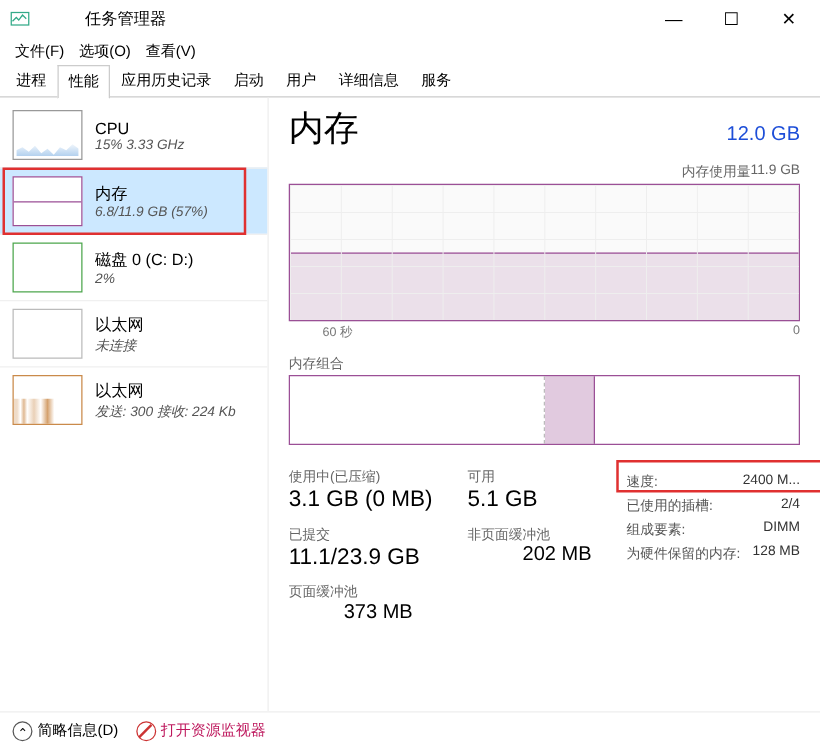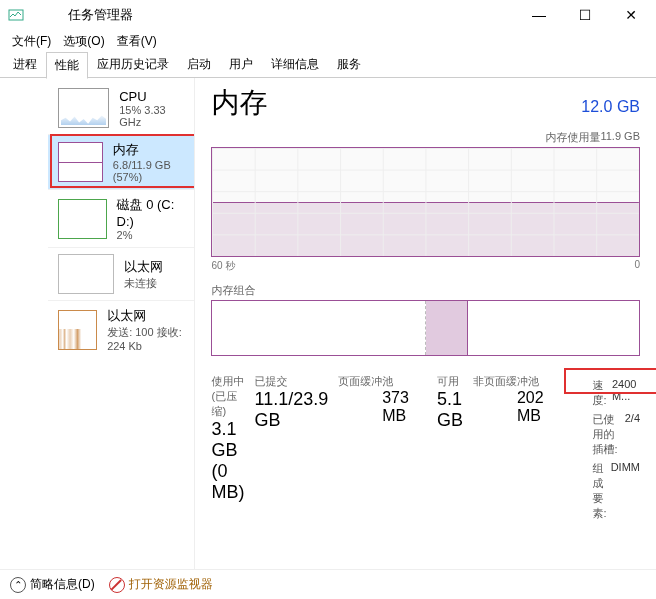--- a/index.html
+++ b/index.html
@@ -8,62 +8,62 @@
 .titlebar .app-icon { width: 16px; height: 16px; margin: 0 6px; display: inline-flex; align-items: center; justify-content: center; }
 .titlebar .title { flex: 1; font-size: 13px; margin-left: 38px; }
 .titlebar .win-controls { display: flex; }
 .win-btn { width: 46px; height: 30px; display: flex; align-items: center; justify-content: center; font-size: 14px; cursor: default; }
 .menubar { display: flex; gap: 4px; padding: 2px 8px; height: 22px; align-items: center; }
 .menu-item { padding: 2px 4px; cursor: default; }
 .tabbar { display: flex; border-bottom: 1px solid #ccc; padding: 0 4px; height: 26px; align-items: center; }
 .tab { padding: 4px 8px; border: 1px solid transparent; cursor: default; font-size: 12px; }
 .tab.active { border: 1px solid #ccc; border-bottom: 1px solid #fff; background: #fff; margin-bottom: -1px; }
 .content { display: flex; height: calc(599px - 30px - 22px - 26px - 30px); }
-.sidebar { width: 215px; border-right: 1px solid #eee; overflow: hidden; padding-top: 4px; margin-left: 48px; }
+.sidebar { width: 215px; border-right: 1px solid #eee; overflow: hidden; padding-top: 4px; }
 .side-item { display: flex; align-items: center; padding: 6px 10px; gap: 10px; cursor: default; border-top: 1px solid #f0f0f0; }
 .side-item:first-child { border-top: none; }
 .side-item.selected { background: #cce8ff; }
 .side-thumb { width: 56px; height: 40px; border: 1px solid #999; background: #fff; position: relative; }
 .side-thumb.memory { border-color: #9b4f96; }
 .side-thumb.memory::before { content: ""; position: absolute; left: 0; right: 0; top: 50%; height: 1px; background: #9b4f96; }
 .side-thumb.cpu::after { content: ""; position: absolute; bottom: 2px; left: 2px; right: 2px; height: 12px; background: linear-gradient(to top, rgba(0,100,200,0.3), transparent); clip-path: polygon(0 60%, 10% 40%, 20% 70%, 30% 30%, 40% 80%, 50% 50%, 60% 90%, 70% 40%, 80% 60%, 90% 20%, 100% 50%, 100% 100%, 0 100%); }
 .side-thumb.disk { border-color: #4ca64c; }
 .side-thumb.eth2 { border-color: #ca8a4a; }
 .side-thumb.eth2::after { content: ""; position: absolute; bottom: 0; left: 0; right: 0; height: 20px; background: linear-gradient(to right, rgba(202,138,74,0.3) 5%, transparent 10%, rgba(202,138,74,0.6) 15%, transparent 20%, rgba(202,138,74,0.4) 30%, transparent 40%, rgba(202,138,74,0.8) 50%, transparent 60%); }
 .side-label { font-size: 13px; }
-.side-sub { font-size: 11px; color: #555; }
+.side-sub { font-size: 11px; color: #555; font-style: italic; }
 .highlight-red { position: absolute; border: 2px solid #e03030; pointer-events: none; }
 .main { flex: 1; padding: 6px 16px; position: relative; }
 .main-header { display: flex; justify-content: space-between; align-items: baseline; }
 .main-title { font-size: 28px; font-weight: 300; }
 .main-cap { font-size: 16px; color: #1d4ed8; }
 .chart-label { font-size: 11px; color: #666; margin-top: 8px; display: flex; justify-content: flex-end; }
 .chart-box { border: 1px solid #9b4f96; height: 110px; background: #fafafa; position: relative; margin-top: 2px; }
 .chart-box::before { content: ""; position: absolute; left: 0; right: 0; top: 50%; height: 50%; background: rgba(155,79,150,0.15); border-top: 1px solid #9b4f96; }
 .chart-grid { position: absolute; inset: 0; background-image: linear-gradient(to right, #eee 1px, transparent 1px), linear-gradient(to bottom, #eee 1px, transparent 1px); background-size: 10% 20%; }
-.chart-xaxis { display: flex; justify-content: space-between; font-size: 10px; color: #777; margin-top: 2px; }
+.chart-xaxis { display: flex; justify-content: space-between; font-size: 10px; color: #777; margin-top: 2px; margin-left: 27px; }
 .comp-label { font-size: 11px; color: #666; margin-top: 10px; }
 .comp-box { border: 1px solid #9b4f96; height: 56px; background: #fff; display: flex; margin-top: 2px; }
 .comp-seg1 { width: 50%; border-right: 1px dashed #bbb; }
 .comp-seg2 { width: 10%; background: rgba(155,79,150,0.3); border-right: 1px solid #9b4f96; }
 .stats { display: flex; margin-top: 18px; gap: 28px; }
-.stats-col { display: flex; flex-direction: row; gap: 10px; }
+.stats-col { display: flex; flex-direction: column; gap: 10px; }
 .stat-label { font-size: 11px; color: #666; }
 .stat-value { font-size: 18px; font-weight: 400; }
 .stat-value.sm { font-size: 16px; margin-left: 44px; }
 .info-table { font-size: 11px; color: #333; margin-top: 2px; }
-.info-row { display: flex; justify-content: flex-start; gap: 4px; padding: 2px 0; margin-left: 21px; }
+.info-row { display: flex; justify-content: space-between; gap: 4px; padding: 2px 0; }
 .info-key { color: #555; }
 .footer { position: absolute; bottom: 0; left: 0; right: 0; height: 30px; display: flex; align-items: center; padding: 0 10px; gap: 14px; border-top: 1px solid #eee; background: #fff; }
 .footer-item { display: flex; align-items: center; gap: 4px; font-size: 12px; cursor: default; }
 .circle-icon { width: 16px; height: 16px; border: 1px solid #555; border-radius: 50%; display: flex; align-items: center; justify-content: center; font-size: 10px; }
 .chevron-up { transform: rotate(180deg); display: inline-block; }
 .no-icon { width: 16px; height: 16px; border: 1.5px solid #c33; border-radius: 50%; position: relative; }
 .no-icon::after { content: ""; position: absolute; width: 14px; height: 1.5px; background: #c33; transform: rotate(-45deg); top: 6px; left: -0.5px; }
-.link-blue { color: #a16207; }
+.link-blue { color: #be185d; }
 </style>
 </head>
 <body>
 
 <div class="titlebar">
   <span class="app-icon">
     <svg width="16" height="16" viewBox="0 0 16 16">
         <rect x="1" y="3" width="14" height="10" fill="none" stroke="#3a8" stroke-width="1"></rect>
         <polyline points="2,10 5,7 7,9 10,5 13,8" fill="none" stroke="#3a8" stroke-width="1"></polyline>
       </svg>
@@ -119,21 +119,21 @@
       <div class="side-thumb" style="border-color:#bbb;"></div>
       <div>
         <div class="side-label">以太网</div>
         <div class="side-sub">未连接</div>
       </div>
     </div>
     <div class="side-item">
       <div class="side-thumb eth2"></div>
       <div>
         <div class="side-label">以太网</div>
-        <div class="side-sub">发送: 100 接收: 224 Kb</div>
+        <div class="side-sub">发送: 300 接收: 224 Kb</div>
       </div>
     </div>
     <div class="highlight-red" style="top:56px; left:2px; width:195px; height:54px;"></div>
   </div>
 
   <div class="main">
     <div class="main-header">
       <span class="main-title">内存</span>
       <span class="main-cap">12.0 GB</span>
     </div>
@@ -187,20 +187,24 @@
               <span class="info-key">速度:</span>
               <span>2400 M...</span>
             </div>
           <div class="info-row">
               <span class="info-key">已使用的插槽:</span>
               <span>2/4</span>
             </div>
           <div class="info-row">
               <span class="info-key">组成要素:</span>
               <span>DIMM</span>
+            </div>
+          <div class="info-row">
+              <span class="info-key">为硬件保留的内存:</span>
+              <span>128 MB</span>
             </div>
         </div>
         <div class="highlight-red" style="top:-6px; left:-8px; width:190px; height:26px;"></div>
       </div>
     </div>
   </div>
 </div>
 
 <div class="footer">
   <div class="footer-item">

